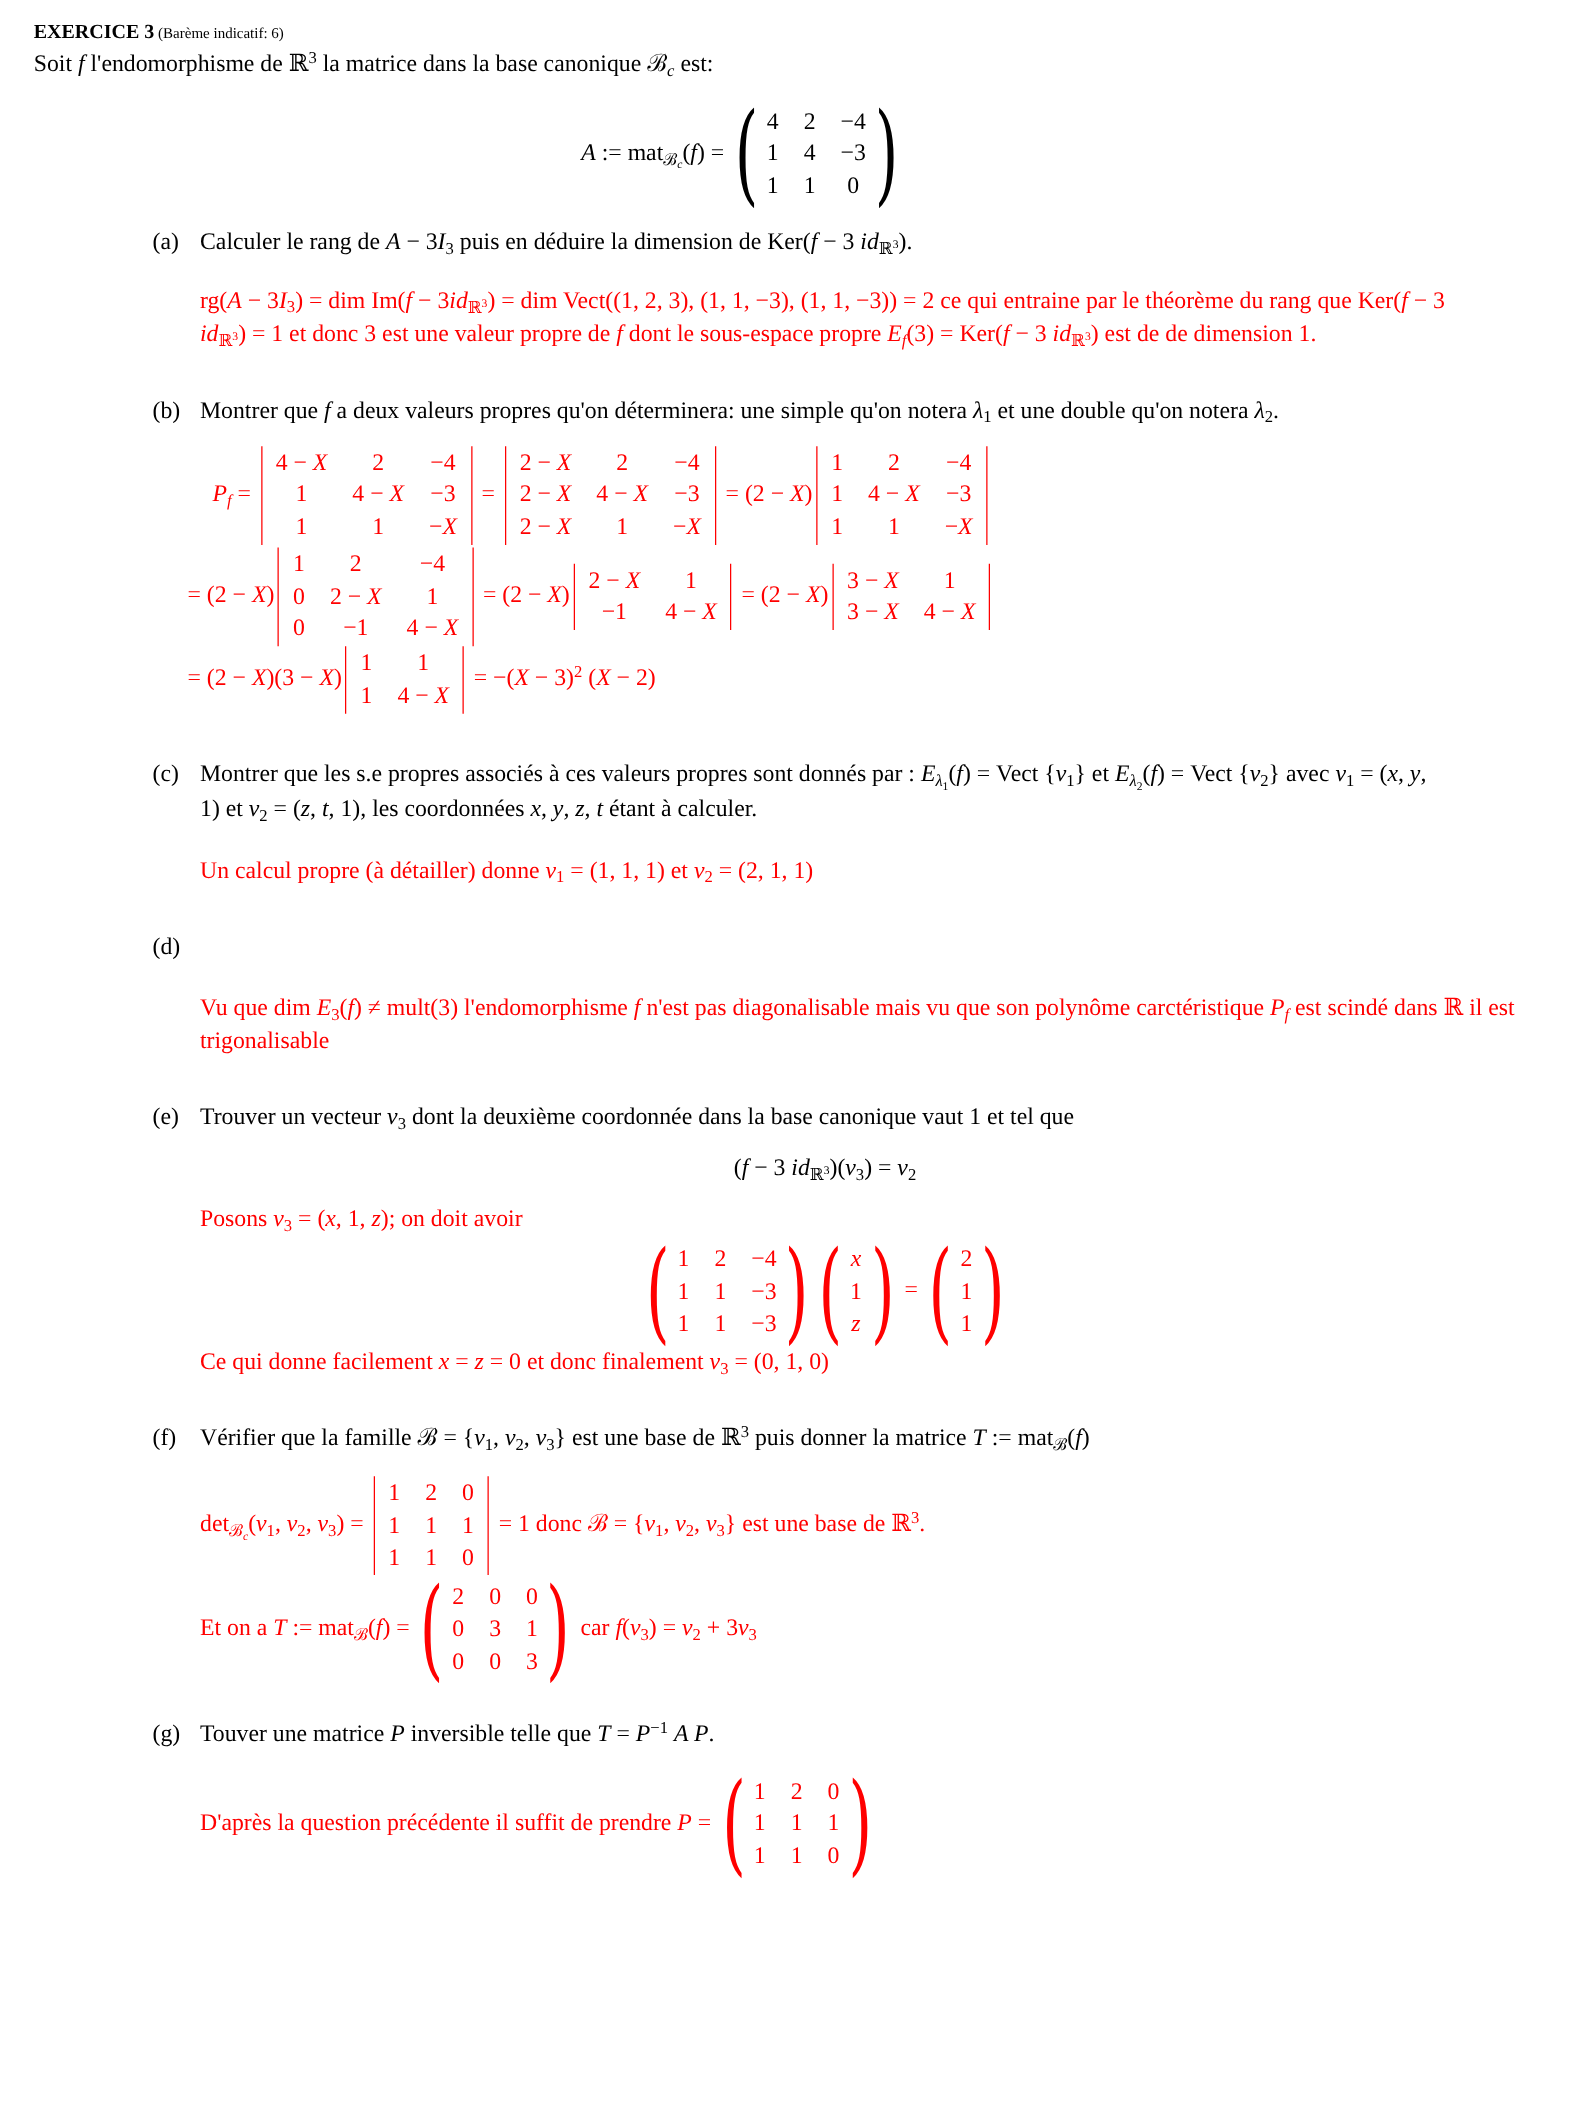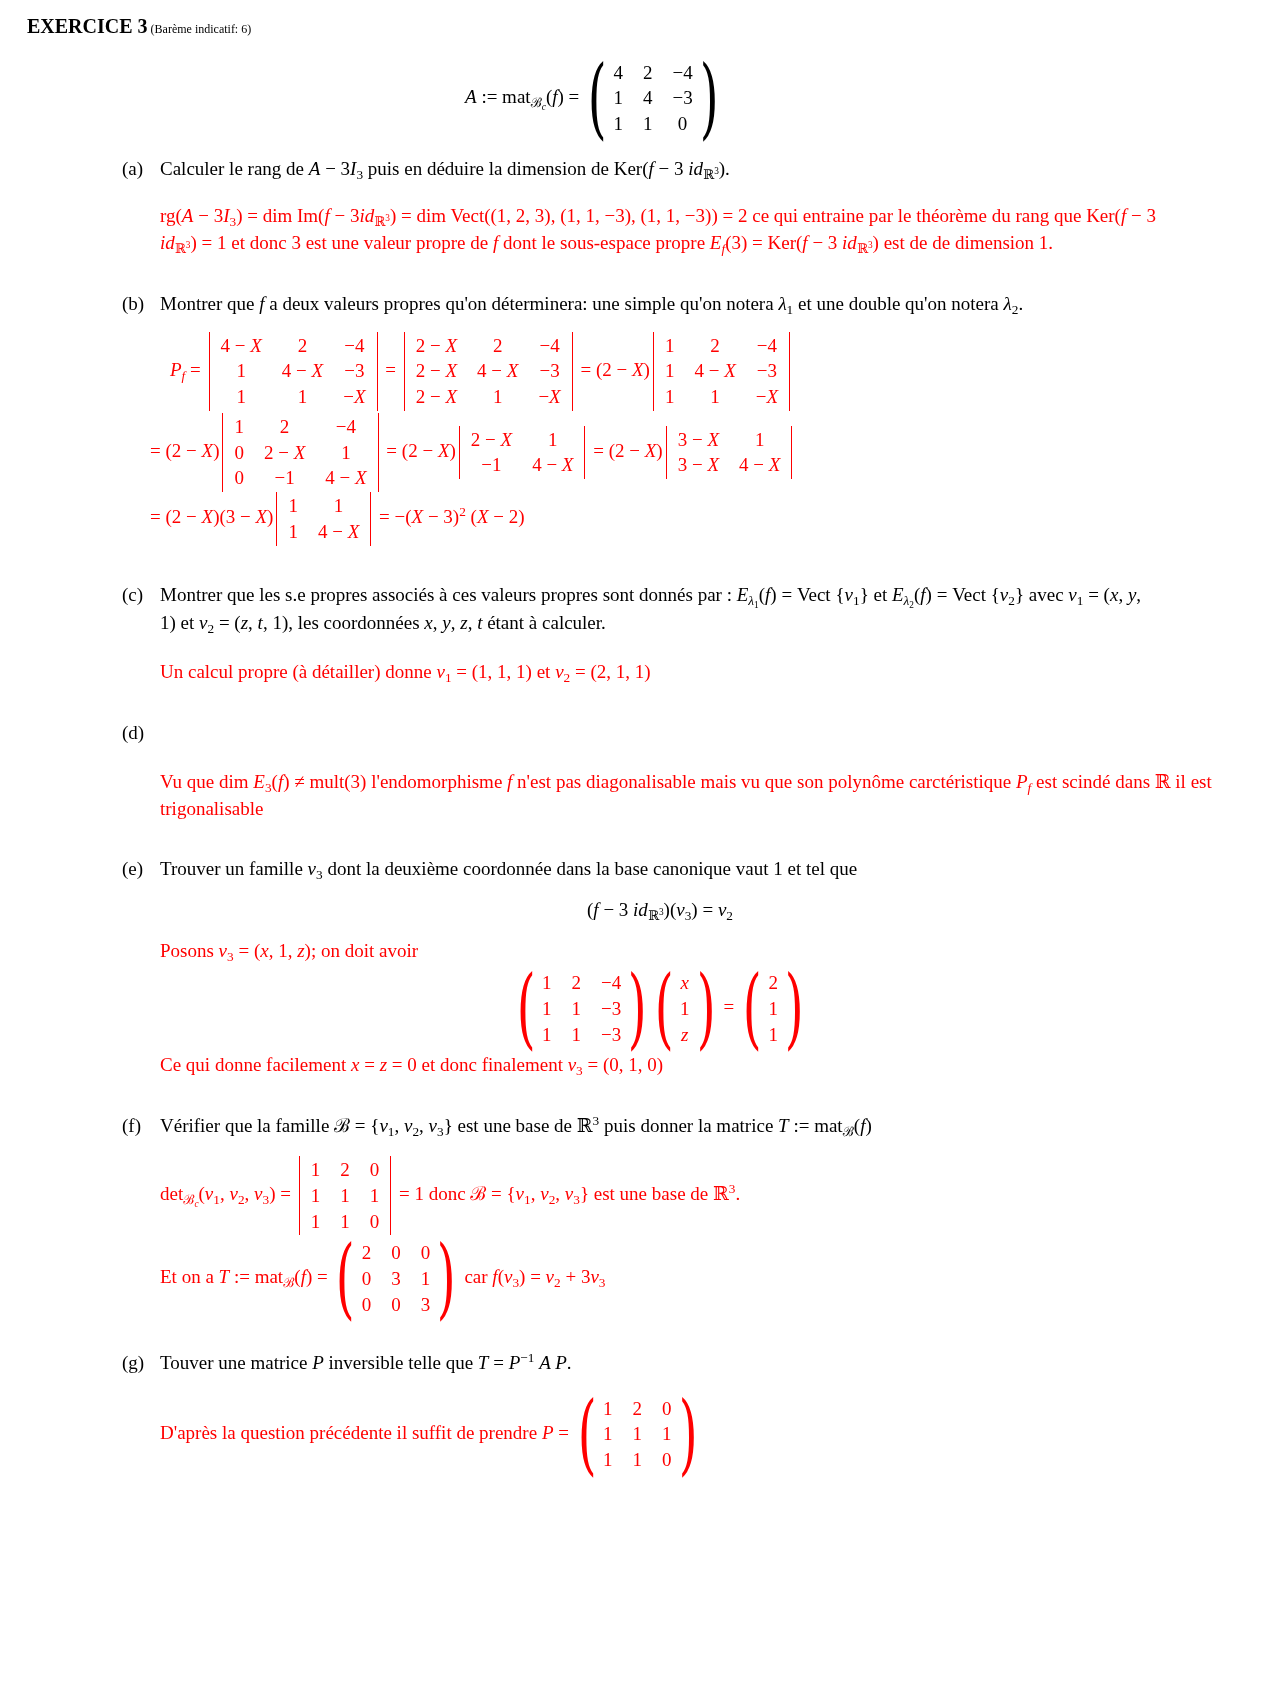--- a/index.html
+++ b/index.html
@@ -6,21 +6,21 @@
   .page{
     position:relative;
     width:1264px;height:1701px;
     box-sizing:border-box;
     padding:12px 104px 30px 27px;
     overflow:hidden;
     font-family:"Liberation Serif","DejaVu Serif",serif;
     font-size:19px;line-height:1.42;color:#000;
     --ans:#ff0000;
   }
-  .t1{font-weight:bold;font-size:20px;}
+  .t1{font-weight:bold;font-size:16px;}
   .t2{font-size:12px;}
   .rm{font-style:normal;}
   .it{font-style:italic;}
   .blk{}
   .ctr{text-align:center;}
   .ans{color:var(--ans);}
   .item{display:flex;}
   .item .lbl{flex:0 0 38px;margin-left:95px;}
   .item .bod{flex:1;display:block;}
   .sub{font-size:70%;vertical-align:-0.3em;line-height:1;}
@@ -32,20 +32,21 @@
   .paren{display:inline-block;font-family:"DejaVu Serif",serif;line-height:0.94;transform:scaleX(0.55);margin:0 -7px;font-weight:400;}
 </style>
 </head>
 <body>
 
 <div class="page" style="--ans: #ff0000;">
   <div class="blk title">
     <span class="t1">EXERCICE 3</span><span class="t2"> (Barème indicatif: 6)</span>
   </div>
   <div id="doc">
+      <div class="blk para"><span class="rm">Soit </span><span class="it">f</span><span class="rm"> l'endomorphisme de ℝ</span><span class="sup"><span class="rm">3</span></span><span class="rm"> la matrice dans la base canonique </span><span class="rm">ℬ</span><span class="sub"><span class="it">c</span></span><span class="rm"> est:</span></div>
       <div class="blk display ctr" style="margin-top: 16px;"><span class="it">A</span><span class="rm"> := mat</span><span class="sub"><span class="rm">ℬ</span><span class="sub"><span class="it">c</span></span></span><span class="rm">(</span><span class="it">f</span><span class="rm">) = </span><span class="mat">
           <span class="paren" style="font-size: 88px;">(</span>
           <span class="grid" style="display: grid; grid-template-columns: repeat(3, auto);">
             <span class="cell"><span class="rm">4</span></span>
             <span class="cell"><span class="rm">2</span></span>
             <span class="cell"><span class="rm">−4</span></span>
             <span class="cell"><span class="rm">1</span></span>
             <span class="cell"><span class="rm">4</span></span>
             <span class="cell"><span class="rm">−3</span></span>
             <span class="cell"><span class="rm">1</span></span>
@@ -139,21 +140,21 @@
         <span class="lbl">(c)</span>
         <span class="bod"><span class="rm">Montrer que les s.e propres associés à ces valeurs propres sont donnés par : </span><span class="it">E</span><span class="sub"><span class="it">λ</span><span class="sub"><span class="rm">1</span></span></span><span class="rm">(</span><span class="it">f</span><span class="rm">) = Vect {</span><span class="it">v</span><span class="sub"><span class="rm">1</span></span><span class="rm">} et </span><span class="it">E</span><span class="sub"><span class="it">λ</span><span class="sub"><span class="rm">2</span></span></span><span class="rm">(</span><span class="it">f</span><span class="rm">) = Vect {</span><span class="it">v</span><span class="sub"><span class="rm">2</span></span><span class="rm">} avec </span><span class="it">v</span><span class="sub"><span class="rm">1</span></span><span class="rm"> = (</span><span class="it">x</span><span class="rm">, </span><span class="it">y</span><span class="rm">,</span><span class="rm"> 1) et </span><span class="it">v</span><span class="sub"><span class="rm">2</span></span><span class="rm"> = (</span><span class="it">z</span><span class="rm">, </span><span class="it">t</span><span class="rm">,</span><span class="rm"> 1), les coordonnées </span><span class="it">x</span><span class="rm">, </span><span class="it">y</span><span class="rm">, </span><span class="it">z</span><span class="rm">, </span><span class="it">t</span><span class="rm"> étant à calculer.</span></span>
       </div>
       <div class="blk para ans" style="margin-top: 22px; margin-left: 133px;"><span class="rm">Un calcul propre (à détailler) donne </span><span class="it">v</span><span class="sub"><span class="rm">1</span></span><span class="rm"> = (1, 1, 1) et </span><span class="it">v</span><span class="sub"><span class="rm">2</span></span><span class="rm"> = (2, 1, 1)</span></div>
       <div class="blk item" style="margin-top: 34px;">
         <span class="lbl">(d)</span>
       </div>
       <div class="blk para ans" style="margin-top: 22px; margin-left: 133px; margin-right: -104px;"><span class="rm">Vu que dim </span><span class="it">E</span><span class="sub"><span class="rm">3</span></span><span class="rm">(</span><span class="it">f</span><span class="rm">) ≠ mult(3) l'endomorphisme </span><span class="it">f</span><span class="rm"> n'est pas diagonalisable mais vu que son polynôme carctéristique </span><span class="it">P</span><span class="sub"><span class="it">f</span></span><span class="rm"> est scindé dans ℝ il est trigonalisable</span></div>
       <div class="blk item" style="margin-top: 34px;">
         <span class="lbl">(e)</span>
-        <span class="bod"><span class="rm">Trouver un famille </span><span class="it">v</span><span class="sub"><span class="rm">3</span></span><span class="rm"> dont la deuxième coordonnée dans la base canonique vaut 1 et tel que</span></span>
+        <span class="bod"><span class="rm">Trouver un vecteur </span><span class="it">v</span><span class="sub"><span class="rm">3</span></span><span class="rm"> dont la deuxième coordonnée dans la base canonique vaut 1 et tel que</span></span>
       </div>
       <div class="blk display ctr" style="margin-top: 14px; margin-left: 133px;"><span class="rm">(</span><span class="it">f</span><span class="rm"> − 3 </span><span class="it">id</span><span class="sub"><span class="rm">ℝ</span><span class="sup"><span class="rm">3</span></span></span><span class="rm">)(</span><span class="it">v</span><span class="sub"><span class="rm">3</span></span><span class="rm">) = </span><span class="it">v</span><span class="sub"><span class="rm">2</span></span></div>
       <div class="blk para ans" style="margin-top: 14px; margin-left: 133px;"><span class="rm">Posons </span><span class="it">v</span><span class="sub"><span class="rm">3</span></span><span class="rm"> = (</span><span class="it">x</span><span class="rm">,</span><span class="rm"> 1, </span><span class="it">z</span><span class="rm">); on doit avoir</span></div>
       <div class="blk display ans ctr" style="margin-top: 2px; margin-left: 133px;"><span class="mat">
           <span class="paren" style="font-size: 88px;">(</span>
           <span class="grid" style="display: grid; grid-template-columns: repeat(3, auto);">
             <span class="cell"><span class="rm">1</span></span>
             <span class="cell"><span class="rm">2</span></span>
             <span class="cell"><span class="rm">−4</span></span>
             <span class="cell"><span class="rm">1</span></span>

